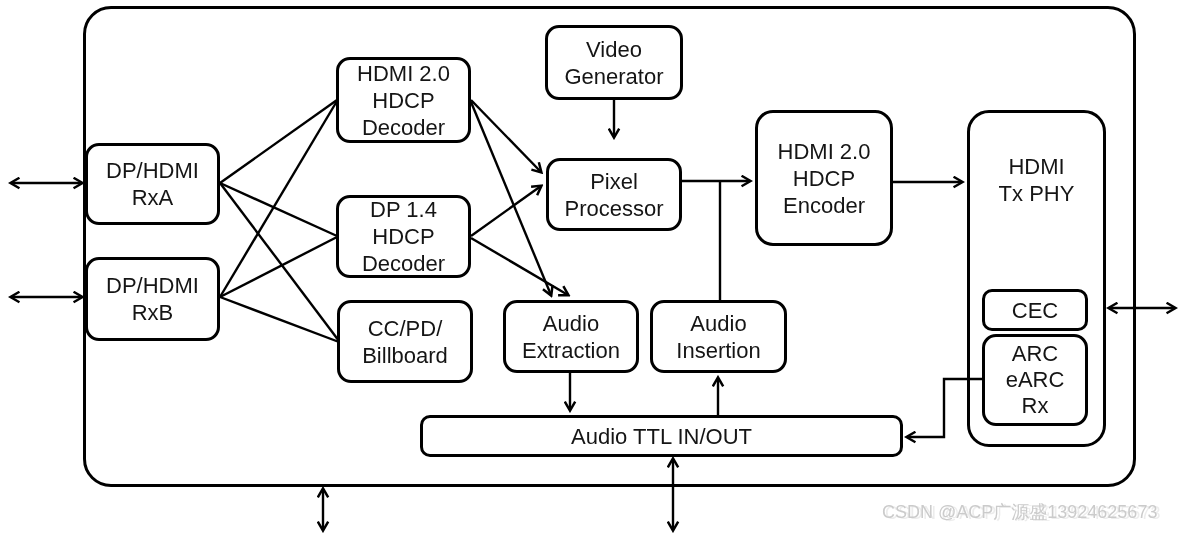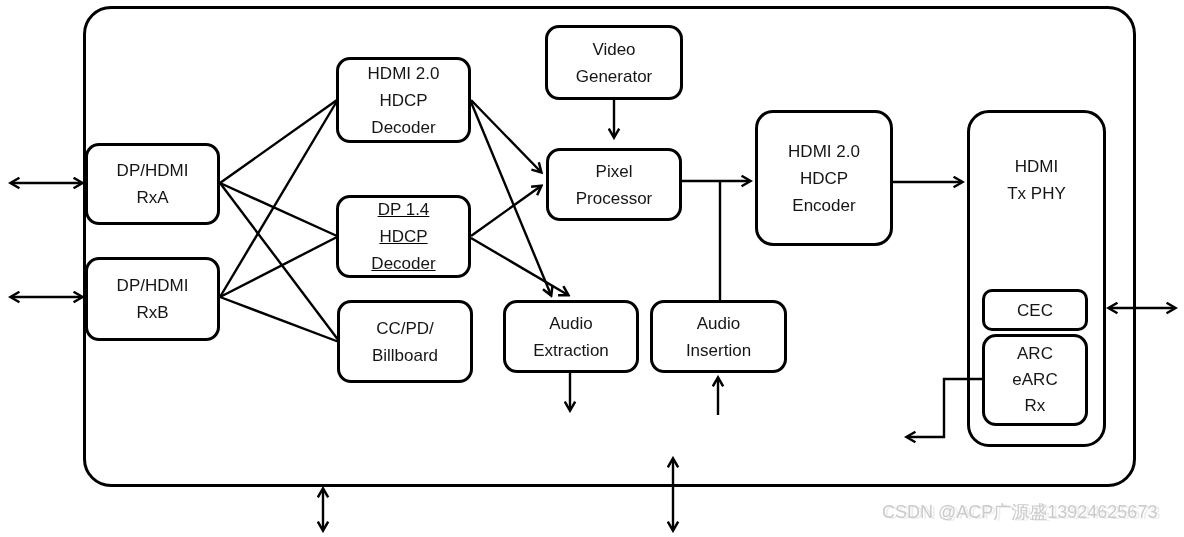--- a/index.html
+++ b/index.html
@@ -34,31 +34,31 @@
     border-radius: 14px;
     background: #ffffff;
     display: flex;
     align-items: center;
     justify-content: center;
     z-index: 3;
   }
   .box .lbl {
     white-space: pre-line;
     text-align: center;
-    font-size: 17px;
+    font-size: 22px;
     line-height: 27px;
     color: #151515;
   }
   .box-rxa            { left: 85px;  top: 143px; width: 135px; height: 82px; }
   .box-rxb            { left: 85px;  top: 257px; width: 135px; height: 84px; }
   .box-hdmi-decoder   { left: 336px; top: 57px;  width: 135px; height: 86px; }
-  .box-dp-decoder     { left: 336px; top: 195px; width: 135px; height: 83px; text-decoration: underline; }
+  .box-dp-decoder     { left: 336px; top: 195px; width: 135px; height: 83px; }
   .box-ccpd           { left: 337px; top: 300px; width: 136px; height: 83px; }
   .box-video-gen      { left: 545px; top: 25px;  width: 138px; height: 75px; }
-  .box-pixel-proc     { left: 546px; top: 148px; width: 136px; height: 73px; }
+  .box-pixel-proc     { left: 546px; top: 158px; width: 136px; height: 73px; }
   .box-hdmi-encoder   { left: 755px; top: 110px; width: 138px; height: 136px; border-radius: 18px; }
   .box-tx-phy         { left: 967px; top: 110px; width: 139px; height: 337px; border-radius: 22px;
                         align-items: flex-start; justify-content: center; }
   .box-tx-phy .lbl    { padding-top: 40px; }
   .box-cec            { left: 982px; top: 289px; width: 106px; height: 42px; border-radius: 10px; z-index: 4; }
   .box-arc            { left: 982px; top: 334px; width: 106px; height: 92px; z-index: 4; }
   .box-arc .lbl       { line-height: 26px; }
   .box-audio-ext      { left: 503px; top: 300px; width: 136px; height: 73px; }
   .box-audio-ins      { left: 650px; top: 300px; width: 137px; height: 73px; }
   .box-audio-ttl      { left: 420px; top: 415px; width: 483px; height: 42px; border-radius: 10px; }
@@ -167,20 +167,23 @@
     <span class="lbl">CEC</span>
   </div>
   <div class="box box-audio-ext">
     <span class="lbl">Audio
 Extraction</span>
   </div>
   <div class="box box-audio-ins">
     <span class="lbl">Audio
 Insertion</span>
   </div>
+  <div class="box box-audio-ttl">
+    <span class="lbl">Audio TTL IN/OUT</span>
+  </div>
 
   <svg id="connector-overlay">
     <polyline points="982,379 944,379 944,437 907,437" marker-end="url(#ah)"></polyline>
   </svg>
 
   <div class="watermark">CSDN @ACP广源盛13924625673</div>
 
 </div>
 
 </body></html>

